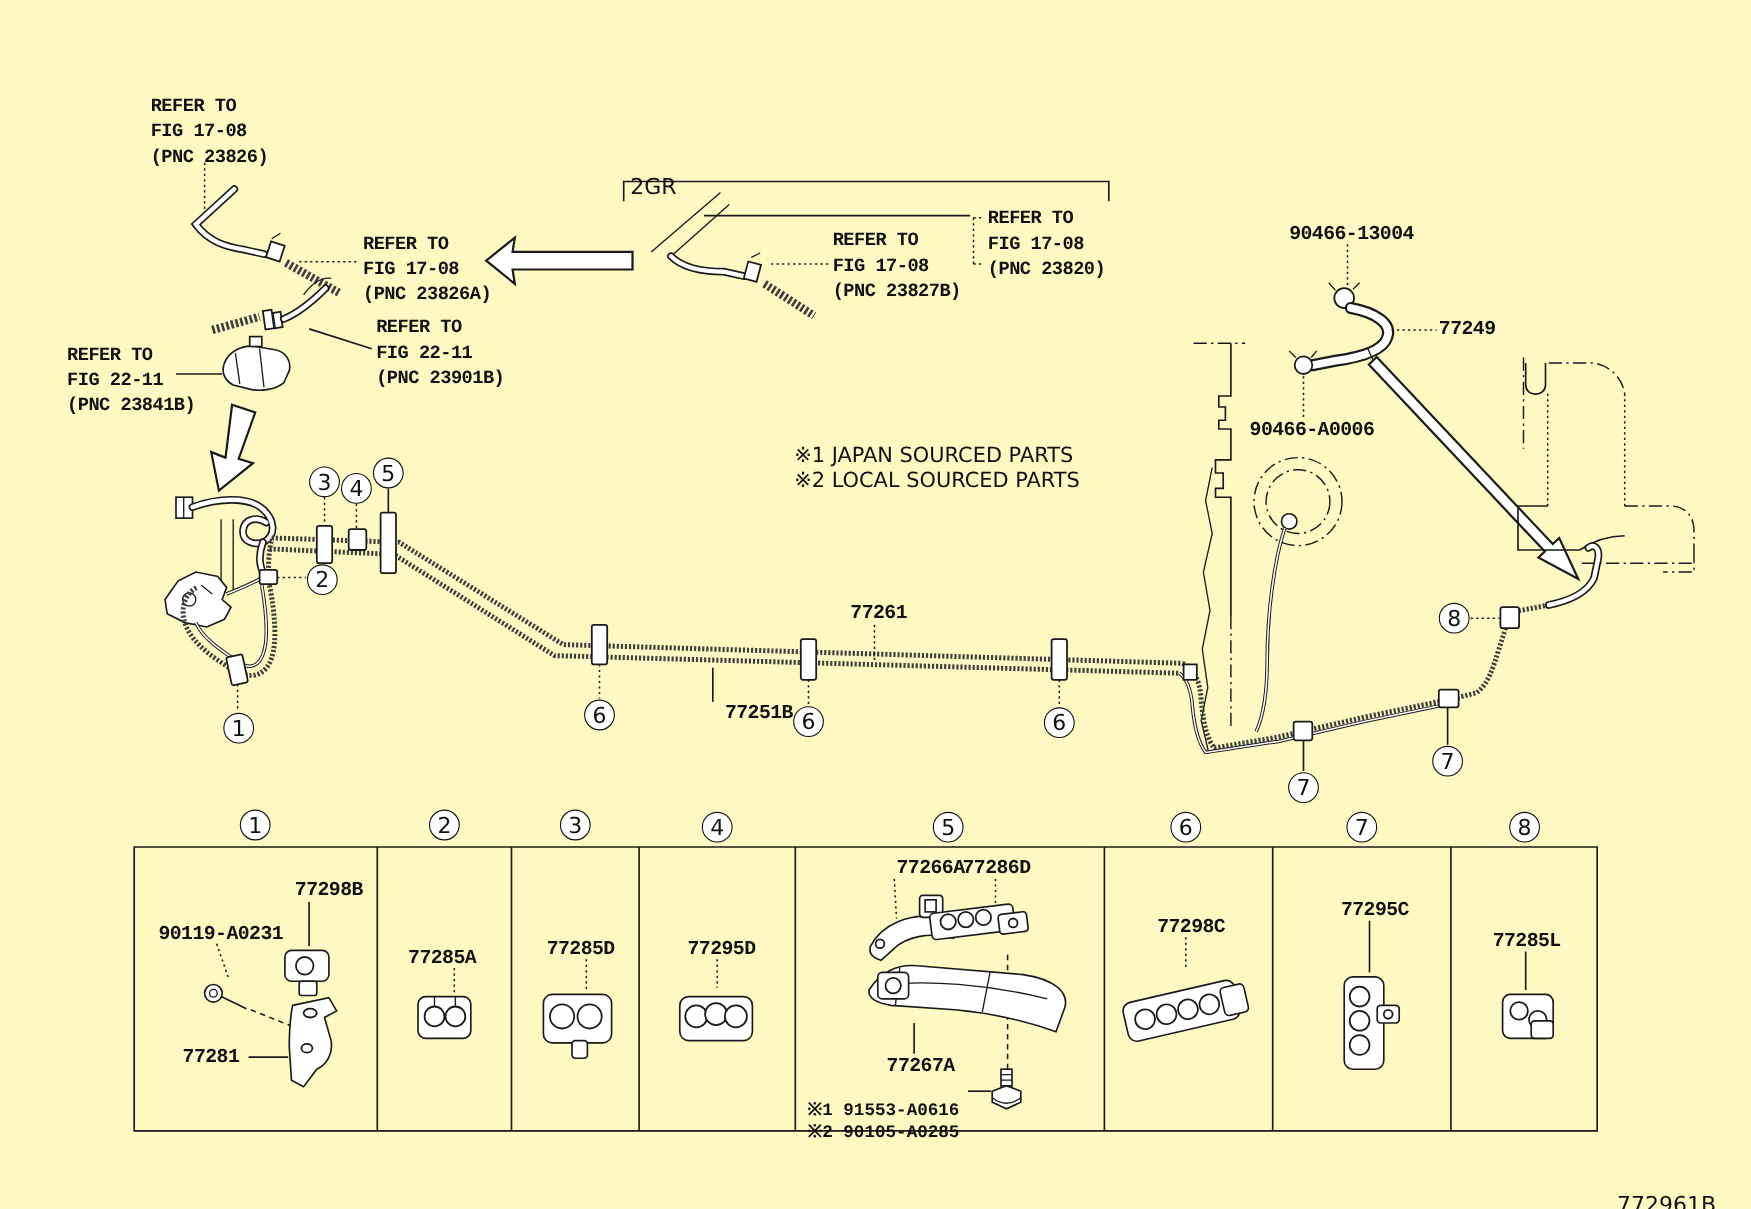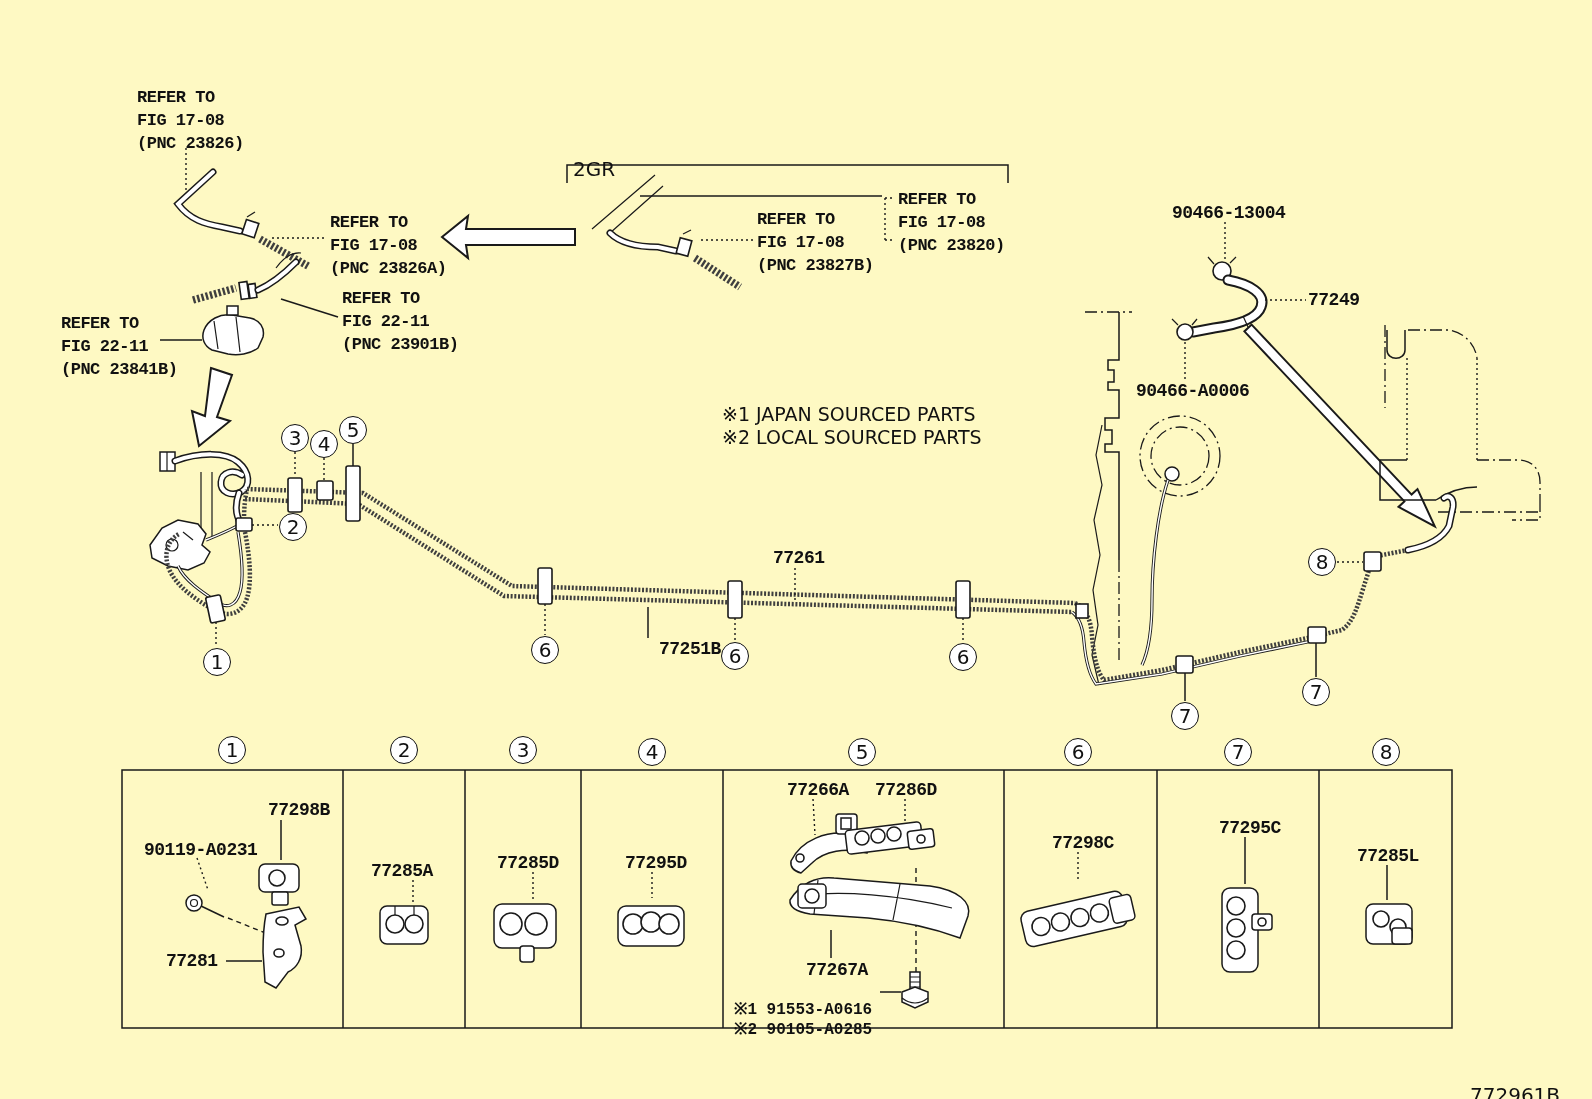--- a/index.html
+++ b/index.html
@@ -353,21 +353,21 @@
   <div class="co" style="left:1064px; top:738px;">6</div>
   <div class="co" style="left:1224px; top:738px;">7</div>
   <div class="co" style="left:1372px; top:738px;">8</div>
 
   <div class="lbl" style="left:268px; top:800px;">77298B</div>
   <div class="lbl" style="left:144px; top:840px;">90119-A0231</div>
   <div class="lbl" style="left:166px; top:951px;">77281</div>
   <div class="lbl" style="left:371px; top:861px;">77285A</div>
   <div class="lbl" style="left:497px; top:853px;">77285D</div>
   <div class="lbl" style="left:625px; top:853px;">77295D</div>
-  <div class="lbl" style="left:787px; top:780px;">77266A</div>
+  <div class="lbl" style="left:815px; top:780px;">77266A</div>
   <div class="lbl" style="left:875px; top:780px;">77286D</div>
   <div class="lbl" style="left:806px; top:960px;">77267A</div>
   <div class="small-note" style="left:734px; top:983px;">※1 91553-A0616</div>
   <div class="small-note" style="left:734px; top:1003px;">※2 90105-A0285</div>
   <div class="lbl" style="left:1052px; top:833px;">77298C</div>
   <div class="lbl" style="left:1219px; top:818px;">77295C</div>
   <div class="lbl" style="left:1357px; top:846px;">77285L</div>
 
 </div>
 

